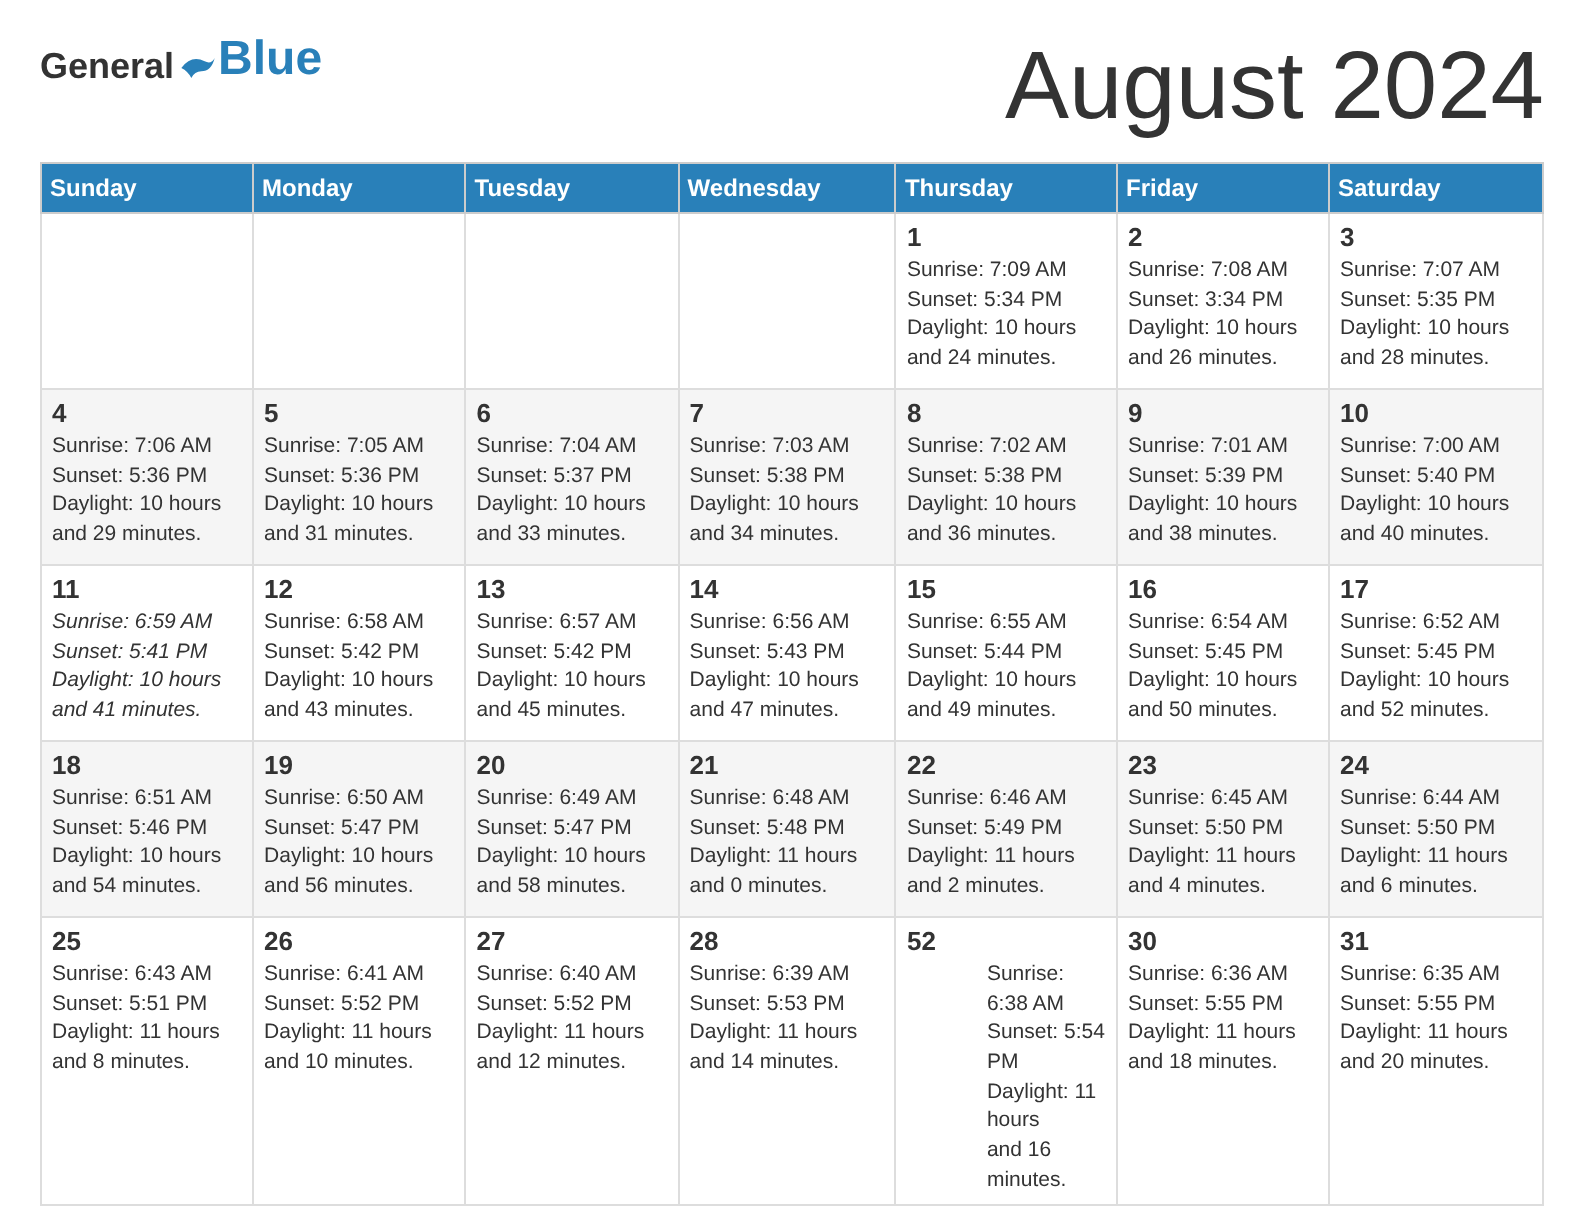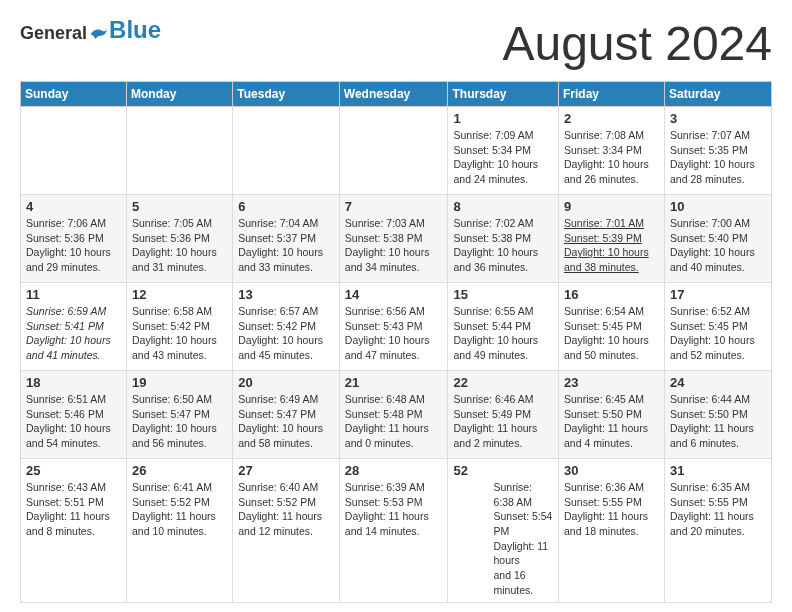--- a/index.html
+++ b/index.html
@@ -183,21 +183,21 @@
         </td>
         <td>
           <span class="day-num">8</span>
           <div class="day-info" style="white-space: pre-line;">Sunrise: 7:02 AM
 Sunset: 5:38 PM
 Daylight: 10 hours
 and 36 minutes.</div>
         </td>
         <td>
           <span class="day-num">9</span>
-          <div class="day-info" style="white-space: pre-line; text-decoration: underline;">Sunrise: 7:01 AM
+          <div class="day-info" style="white-space: pre-line;">Sunrise: 7:01 AM
 Sunset: 5:39 PM
 Daylight: 10 hours
 and 38 minutes.</div>
         </td>
         <td>
           <span class="day-num">10</span>
           <div class="day-info" style="white-space: pre-line;">Sunrise: 7:00 AM
 Sunset: 5:40 PM
 Daylight: 10 hours
 and 40 minutes.</div>

